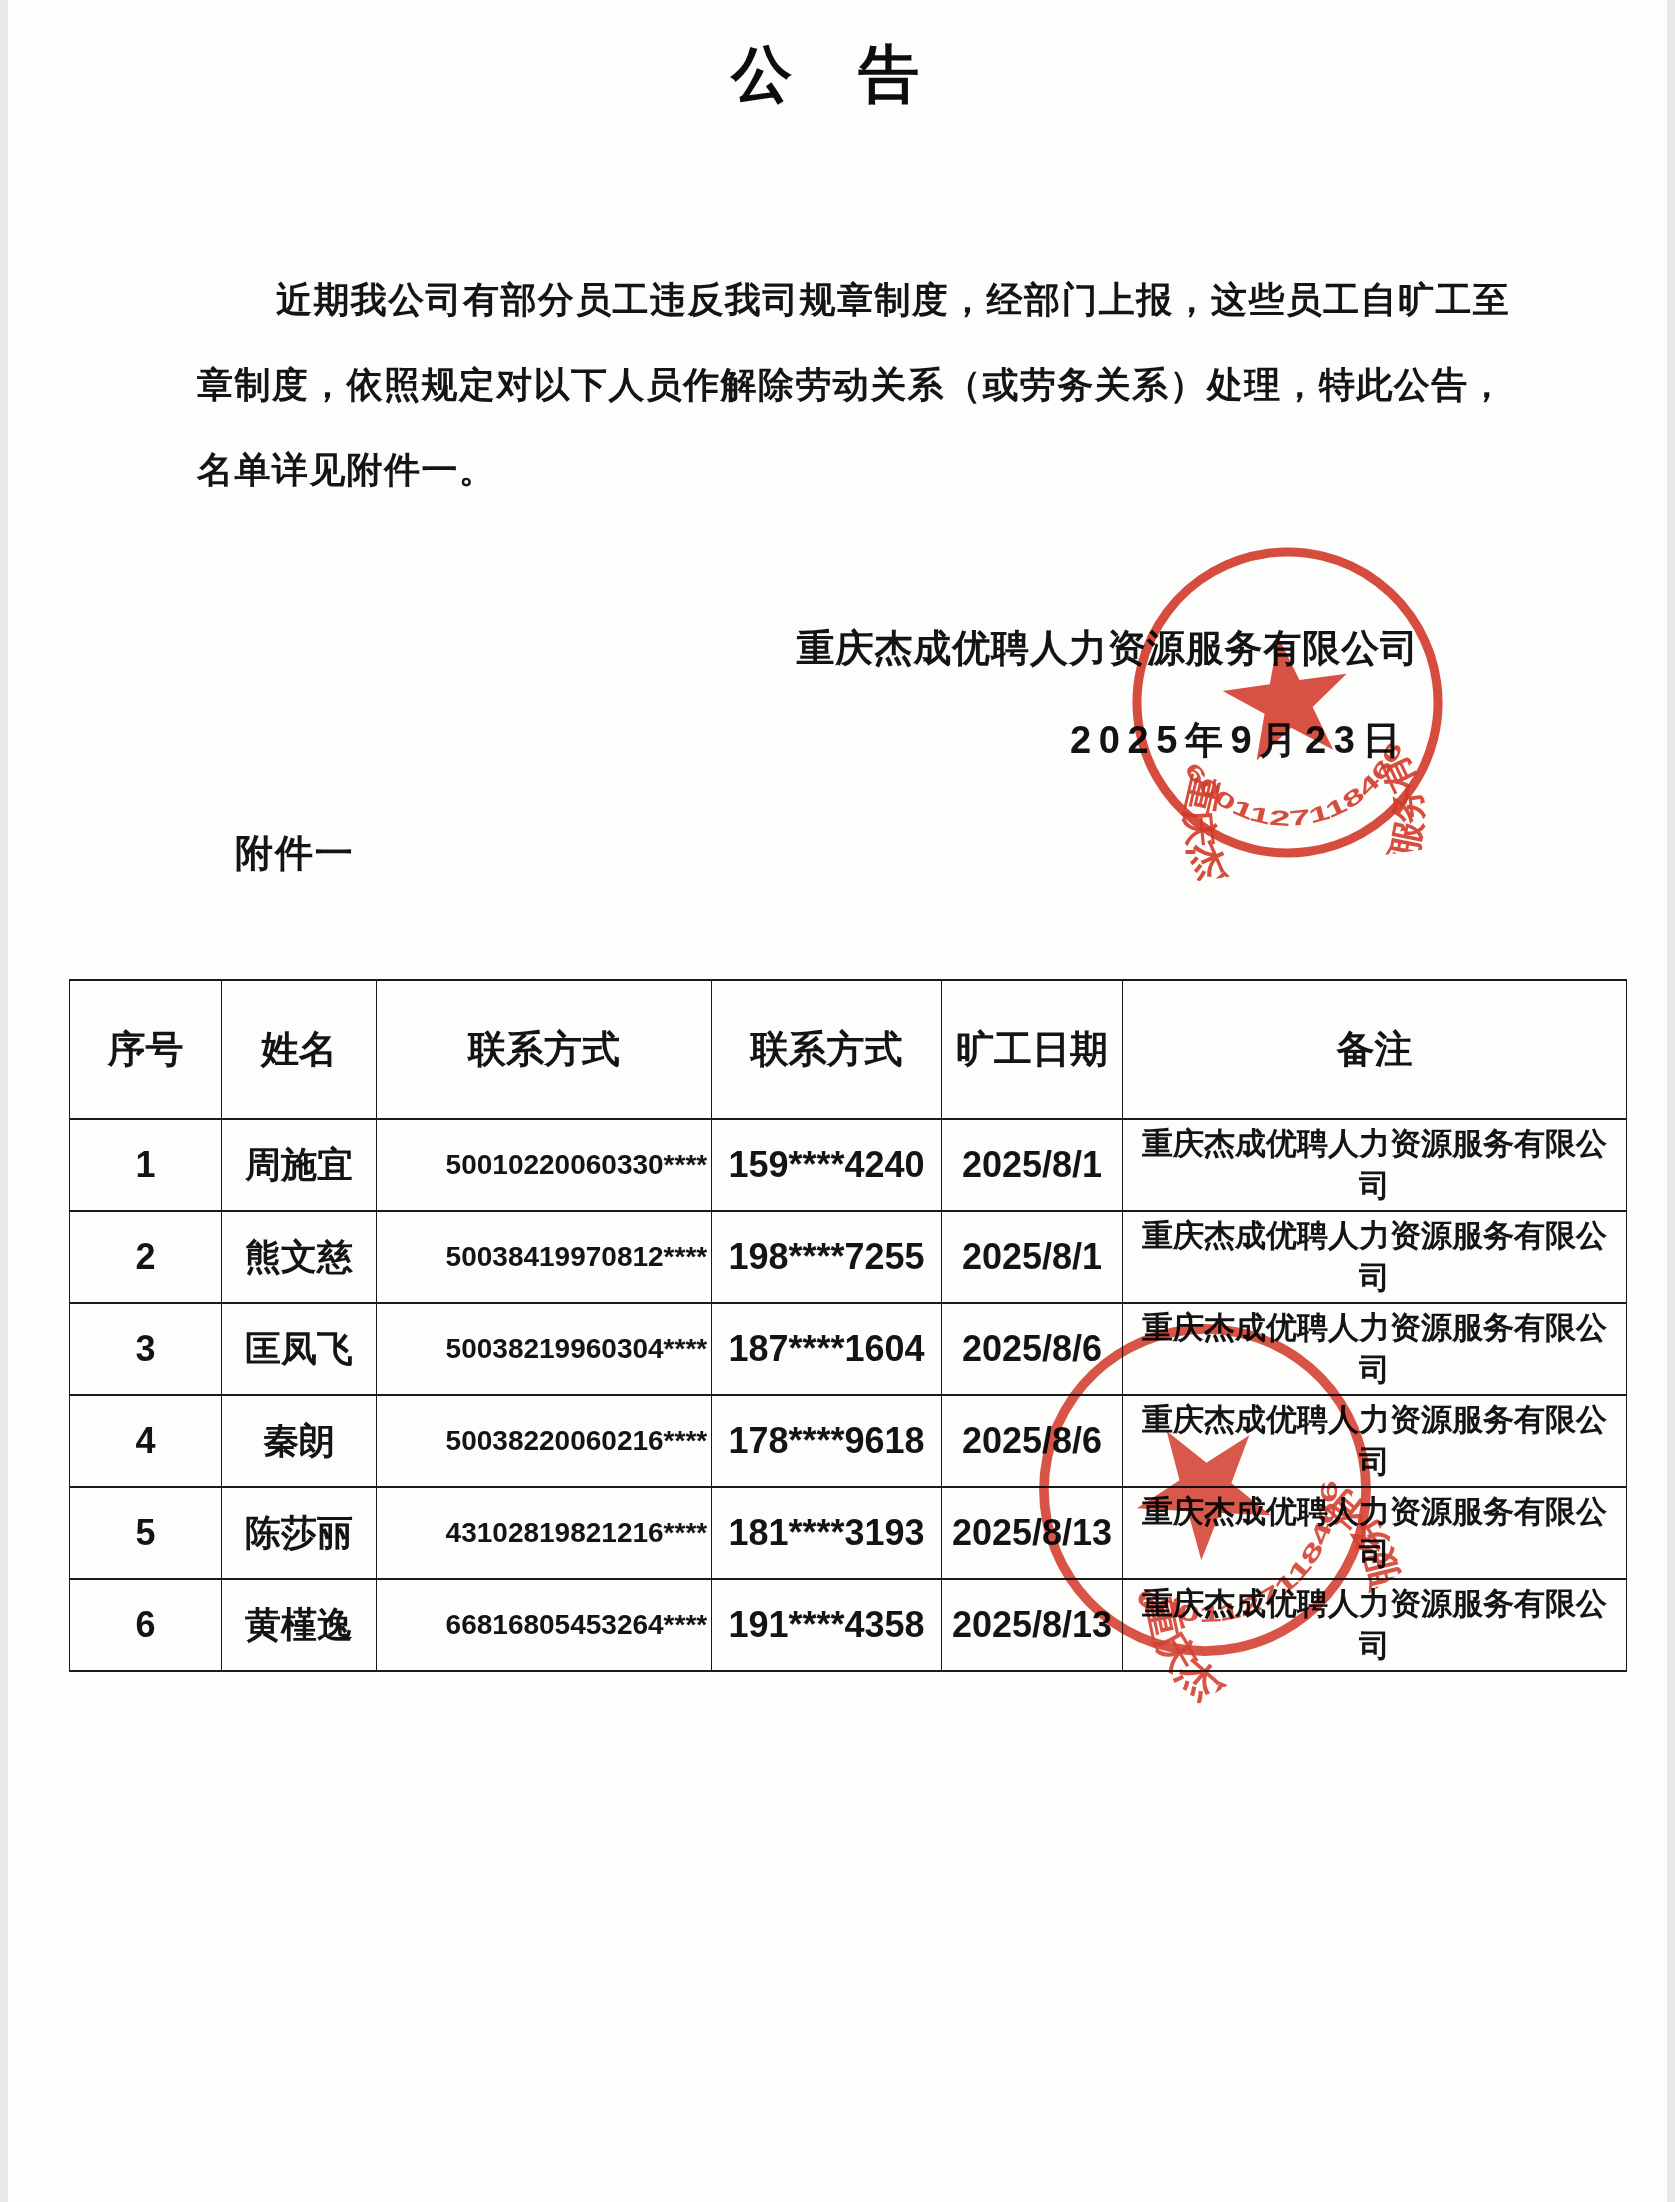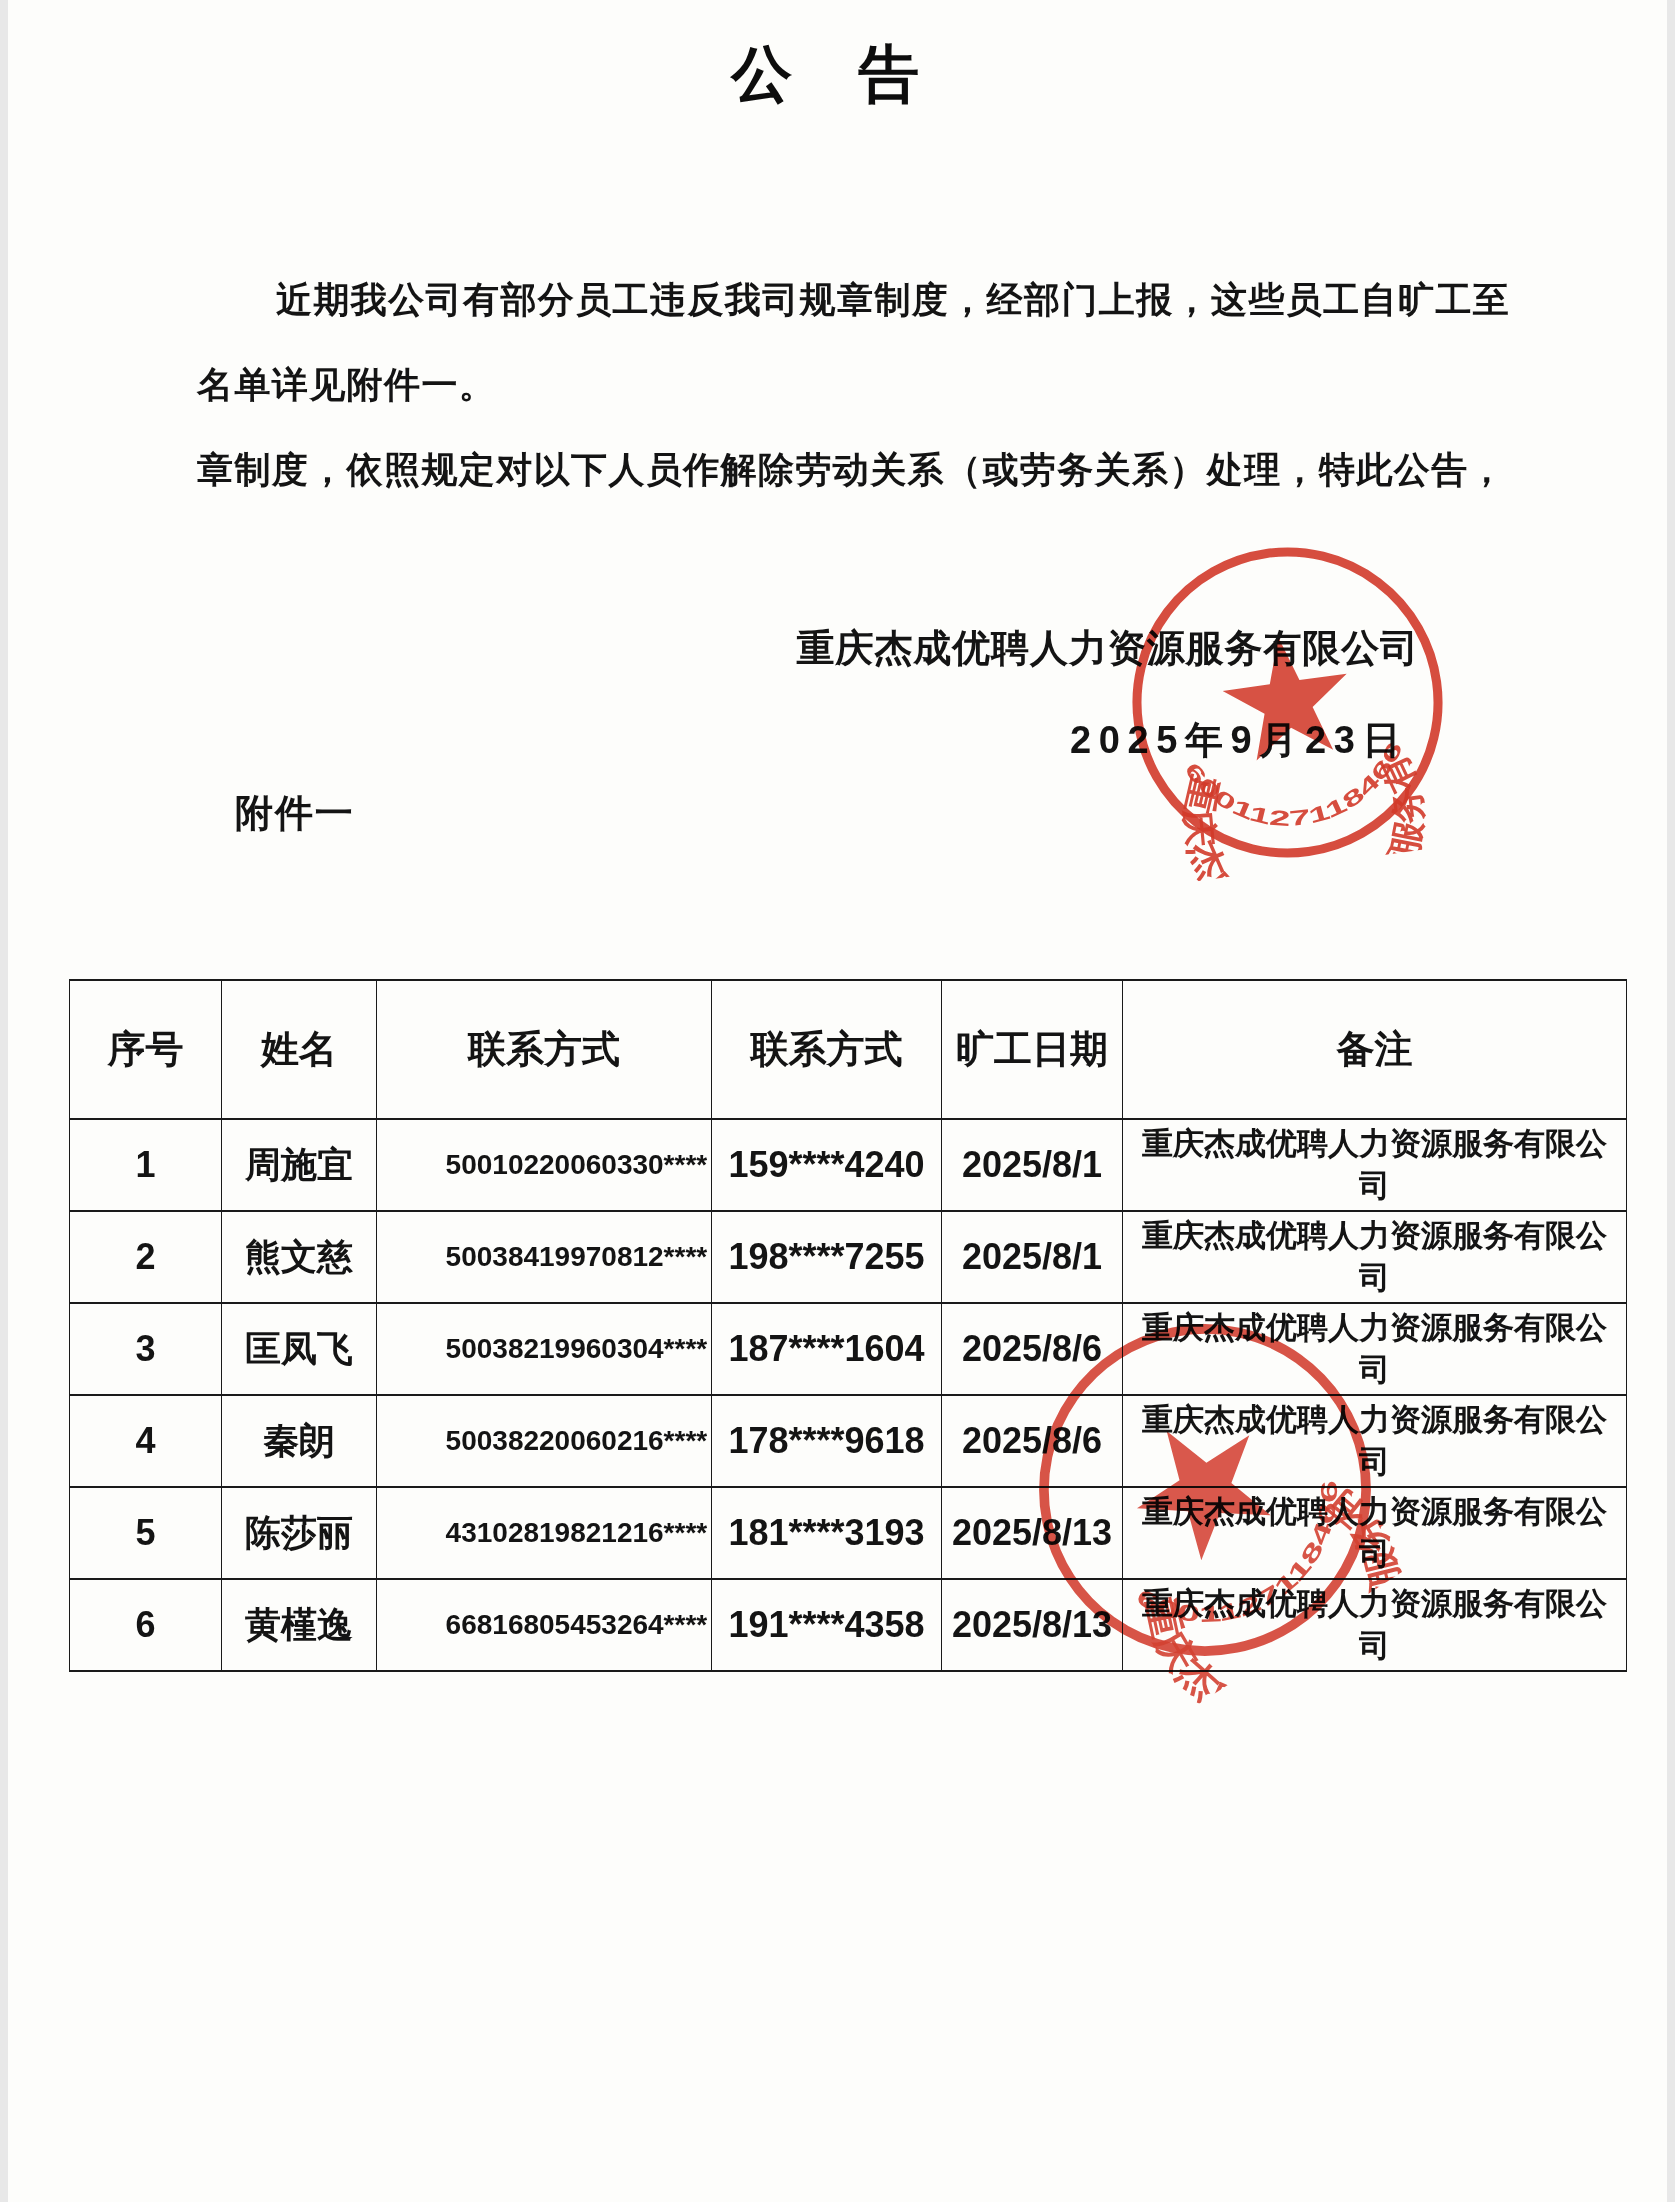--- a/index.html
+++ b/index.html
@@ -28,21 +28,21 @@
   .body-line.indent{padding-left:79px;}
   .sign-company{
     position:absolute;top:623px;right:248px;
     font-size:38px;font-weight:600;letter-spacing:0.9px;
   }
   .sign-date{
     position:absolute;top:715px;right:259px;
     font-size:38px;font-weight:600;letter-spacing:7.6px;
   }
   .attachment{
-    position:absolute;top:788px;left:227px;
+    position:absolute;top:828px;left:227px;
     font-size:38px;font-weight:600;letter-spacing:1.9px;
   }
   table.roster{
     position:absolute;left:61px;top:979px;
     border-collapse:collapse;table-layout:fixed;
     width:1558px;
   }
   table.roster th, table.roster td{
     border:1.9px solid #1a1a1a;
     border-top-width:2.8px;border-bottom-width:2.8px;
@@ -63,22 +63,22 @@
 </style>
 </head>
 <body>
 
 <div class="page">
 
   <div class="title">公  告</div>
 
   <div class="body-block">
     <div class="body-line indent">近期我公司有部分员工违反我司规章制度，经部门上报，这些员工自旷工至</div>
+    <div class="body-line">章制度，依照规定对以下人员作解除劳动关系（或劳务关系）处理，特此公告，</div>
     <div class="body-line">名单详见附件一。</div>
-    <div class="body-line">章制度，依照规定对以下人员作解除劳动关系（或劳务关系）处理，特此公告，</div>
   </div>
 
   <div class="sign-company">重庆杰成优聘人力资源服务有限公司</div>
   <div class="sign-date">2025年9月23日</div>
 
   <div class="attachment">附件一</div>
 
   <table class="roster">
     <colgroup>
       <col style="width:152px">

